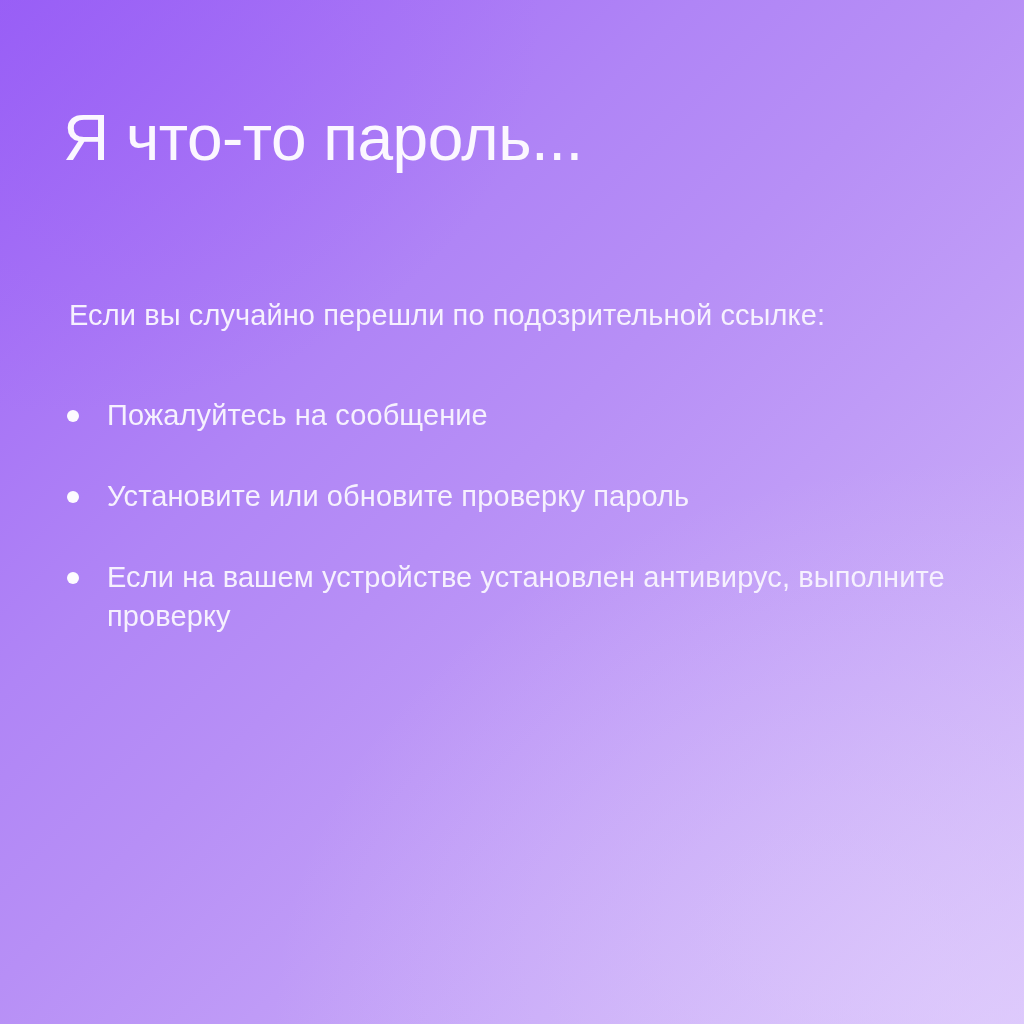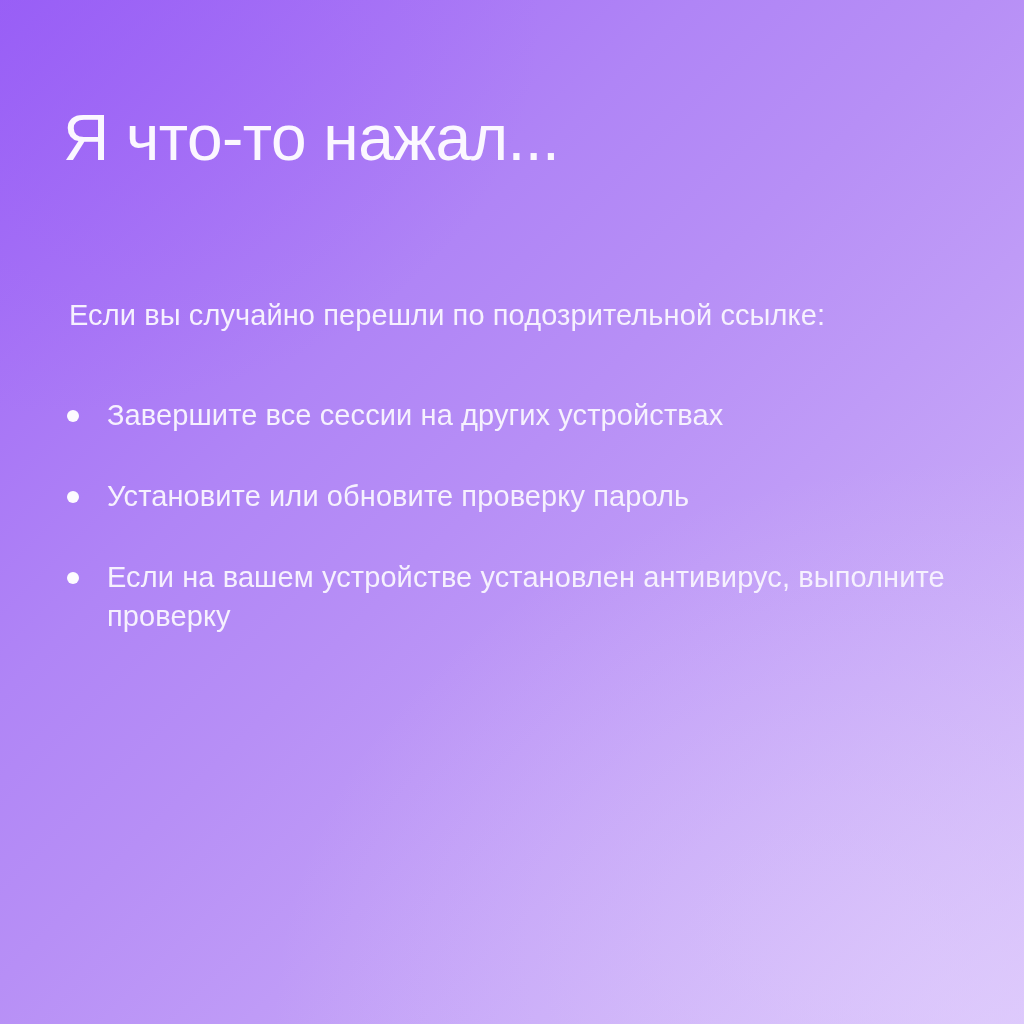--- a/index.html
+++ b/index.html
@@ -116,29 +116,29 @@
     display: block;
   }
 </style>
 </head>
 <body>
 
 <div id="slide">
   <div id="content">
 
     <h1 class="headline">
-      <span class="line">Я что-то нажал...</span>
+      <span class="line">Я что-то пароль...</span>
     </h1>
 
     <p class="subtitle">Если вы случайно перешли по подозрительной ссылке:</p>
 
     <ul class="bullet-list">
       <li class="bullet-item">
         <span class="bullet-dot"></span>
-        <span class="bullet-text">Завершите все сессии на других устройствах</span>
+        <span class="bullet-text">Пожалуйтесь на сообщение</span>
       </li>
       <li class="bullet-item">
         <span class="bullet-dot"></span>
         <span class="bullet-text">Установите или обновите проверку пароль</span>
       </li>
       <li class="bullet-item">
         <span class="bullet-dot"></span>
         <span class="bullet-text">Если на вашем устройстве установлен антивирус, выполните проверку</span>
       </li>
     </ul>

